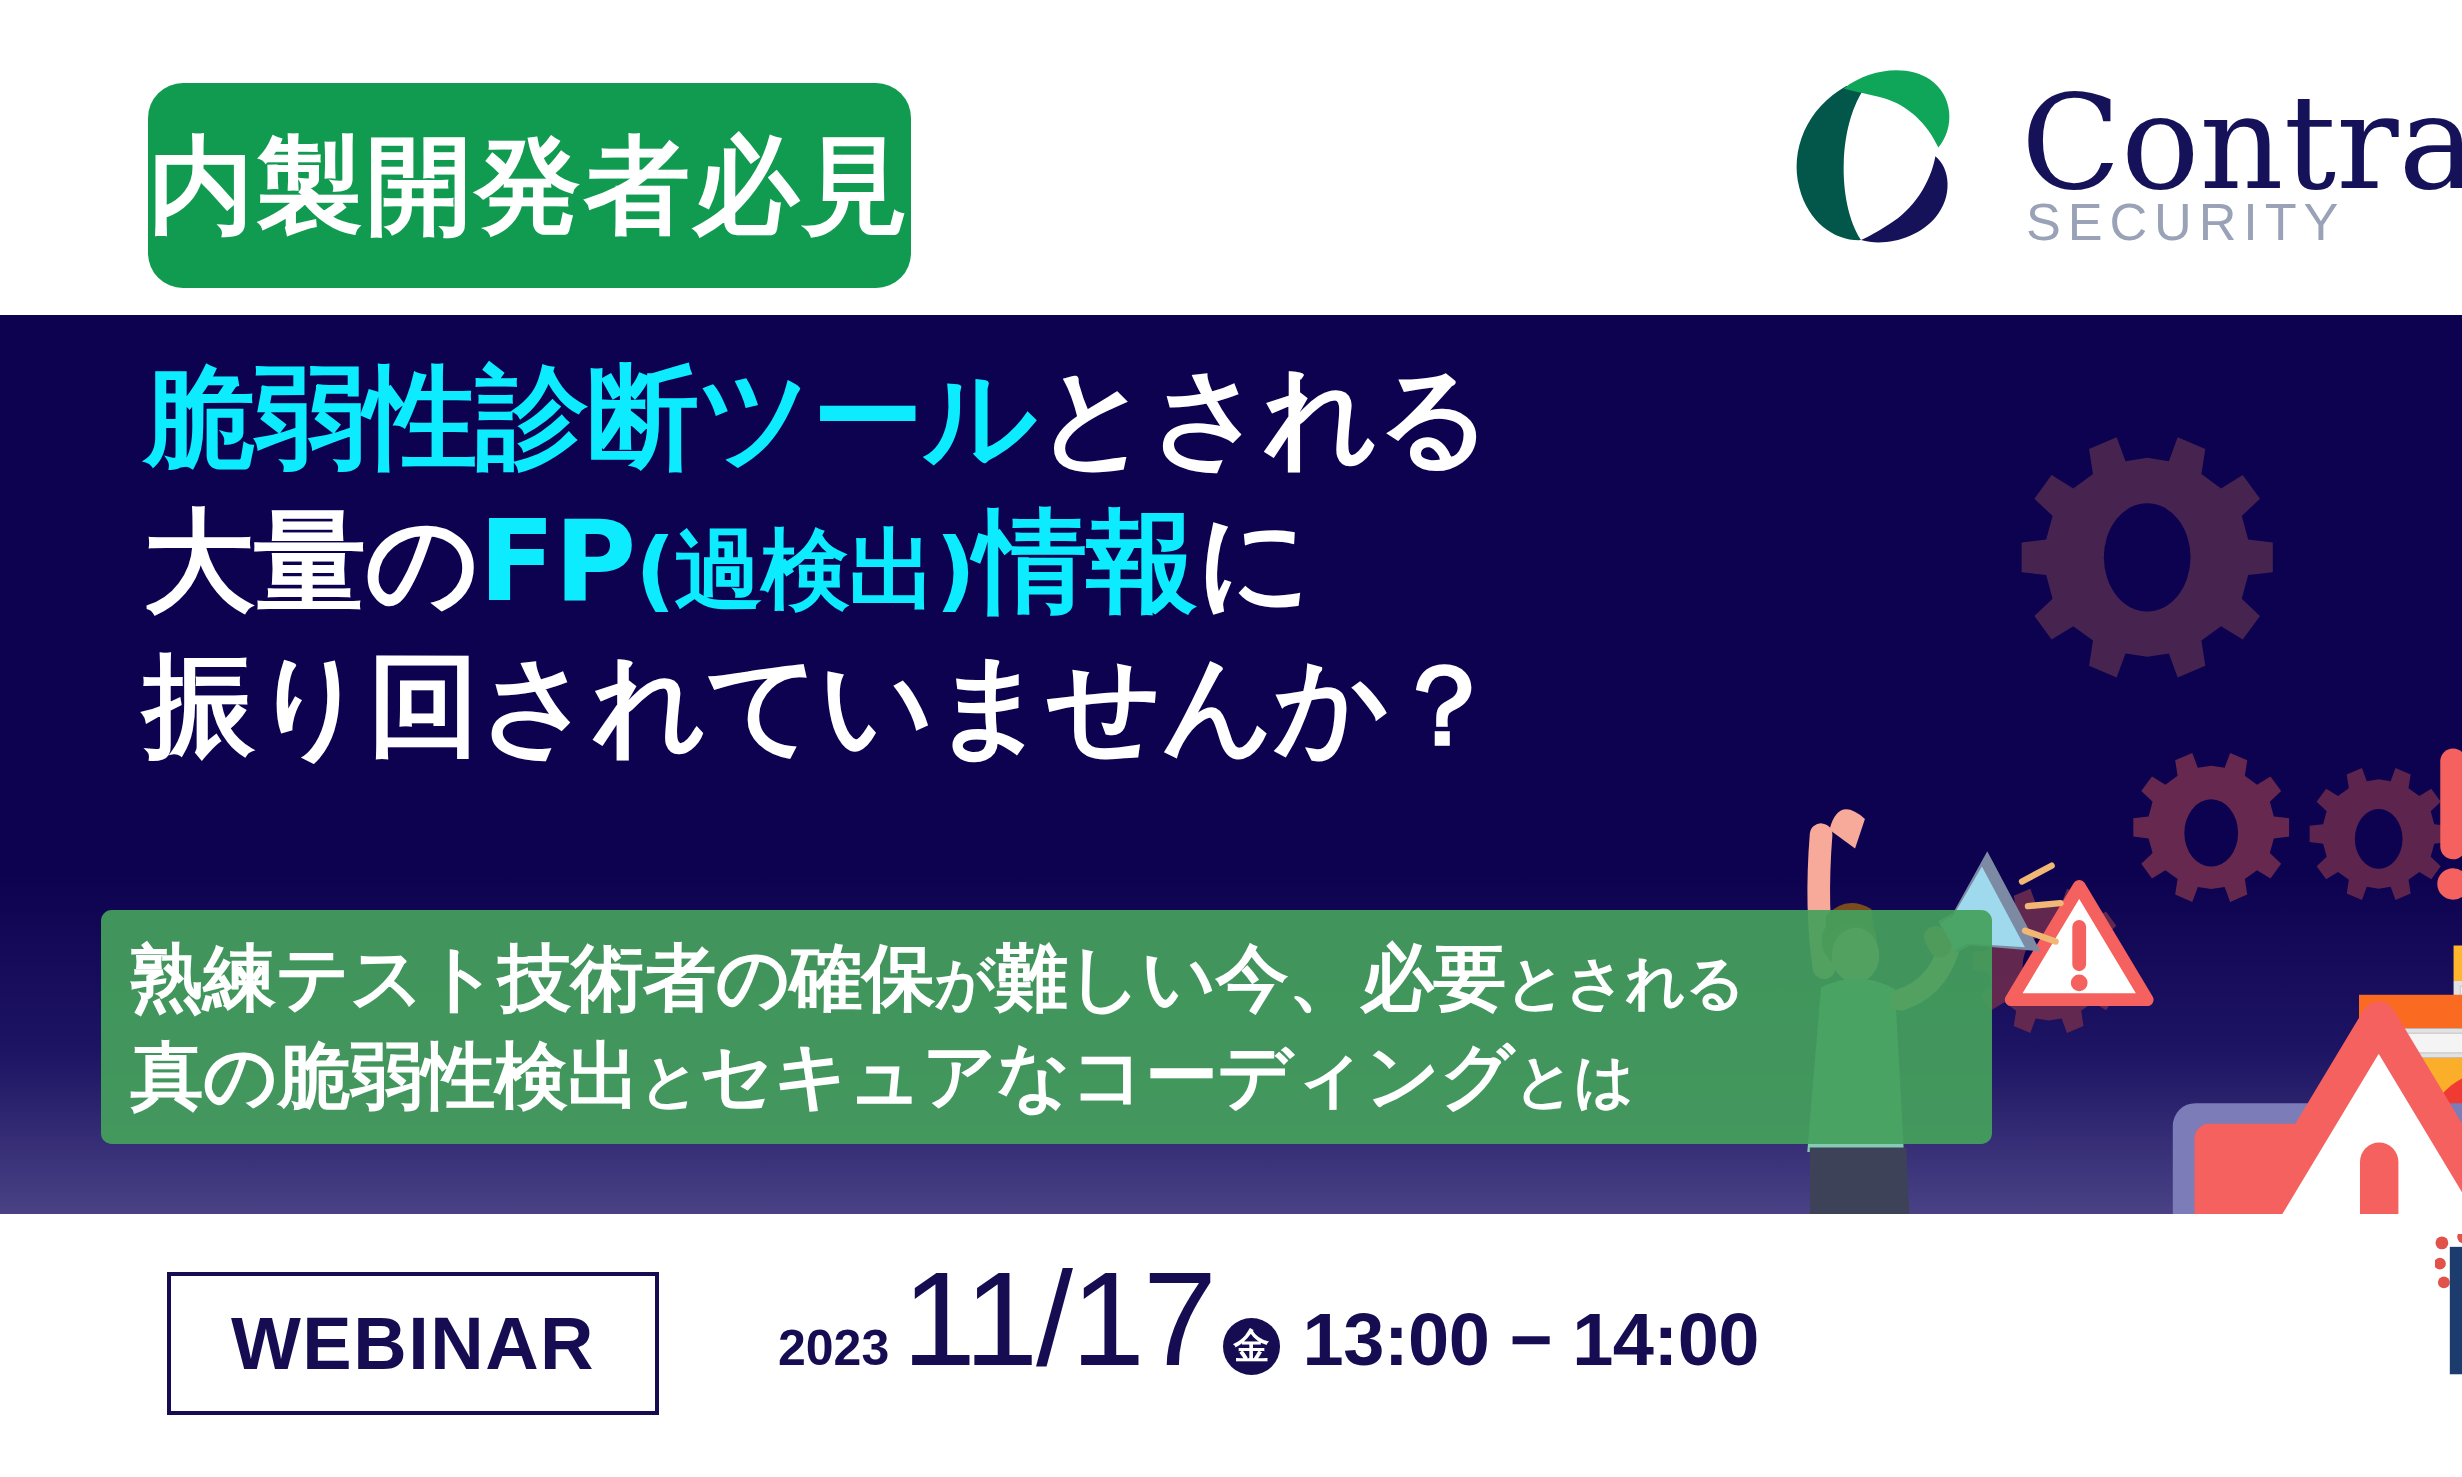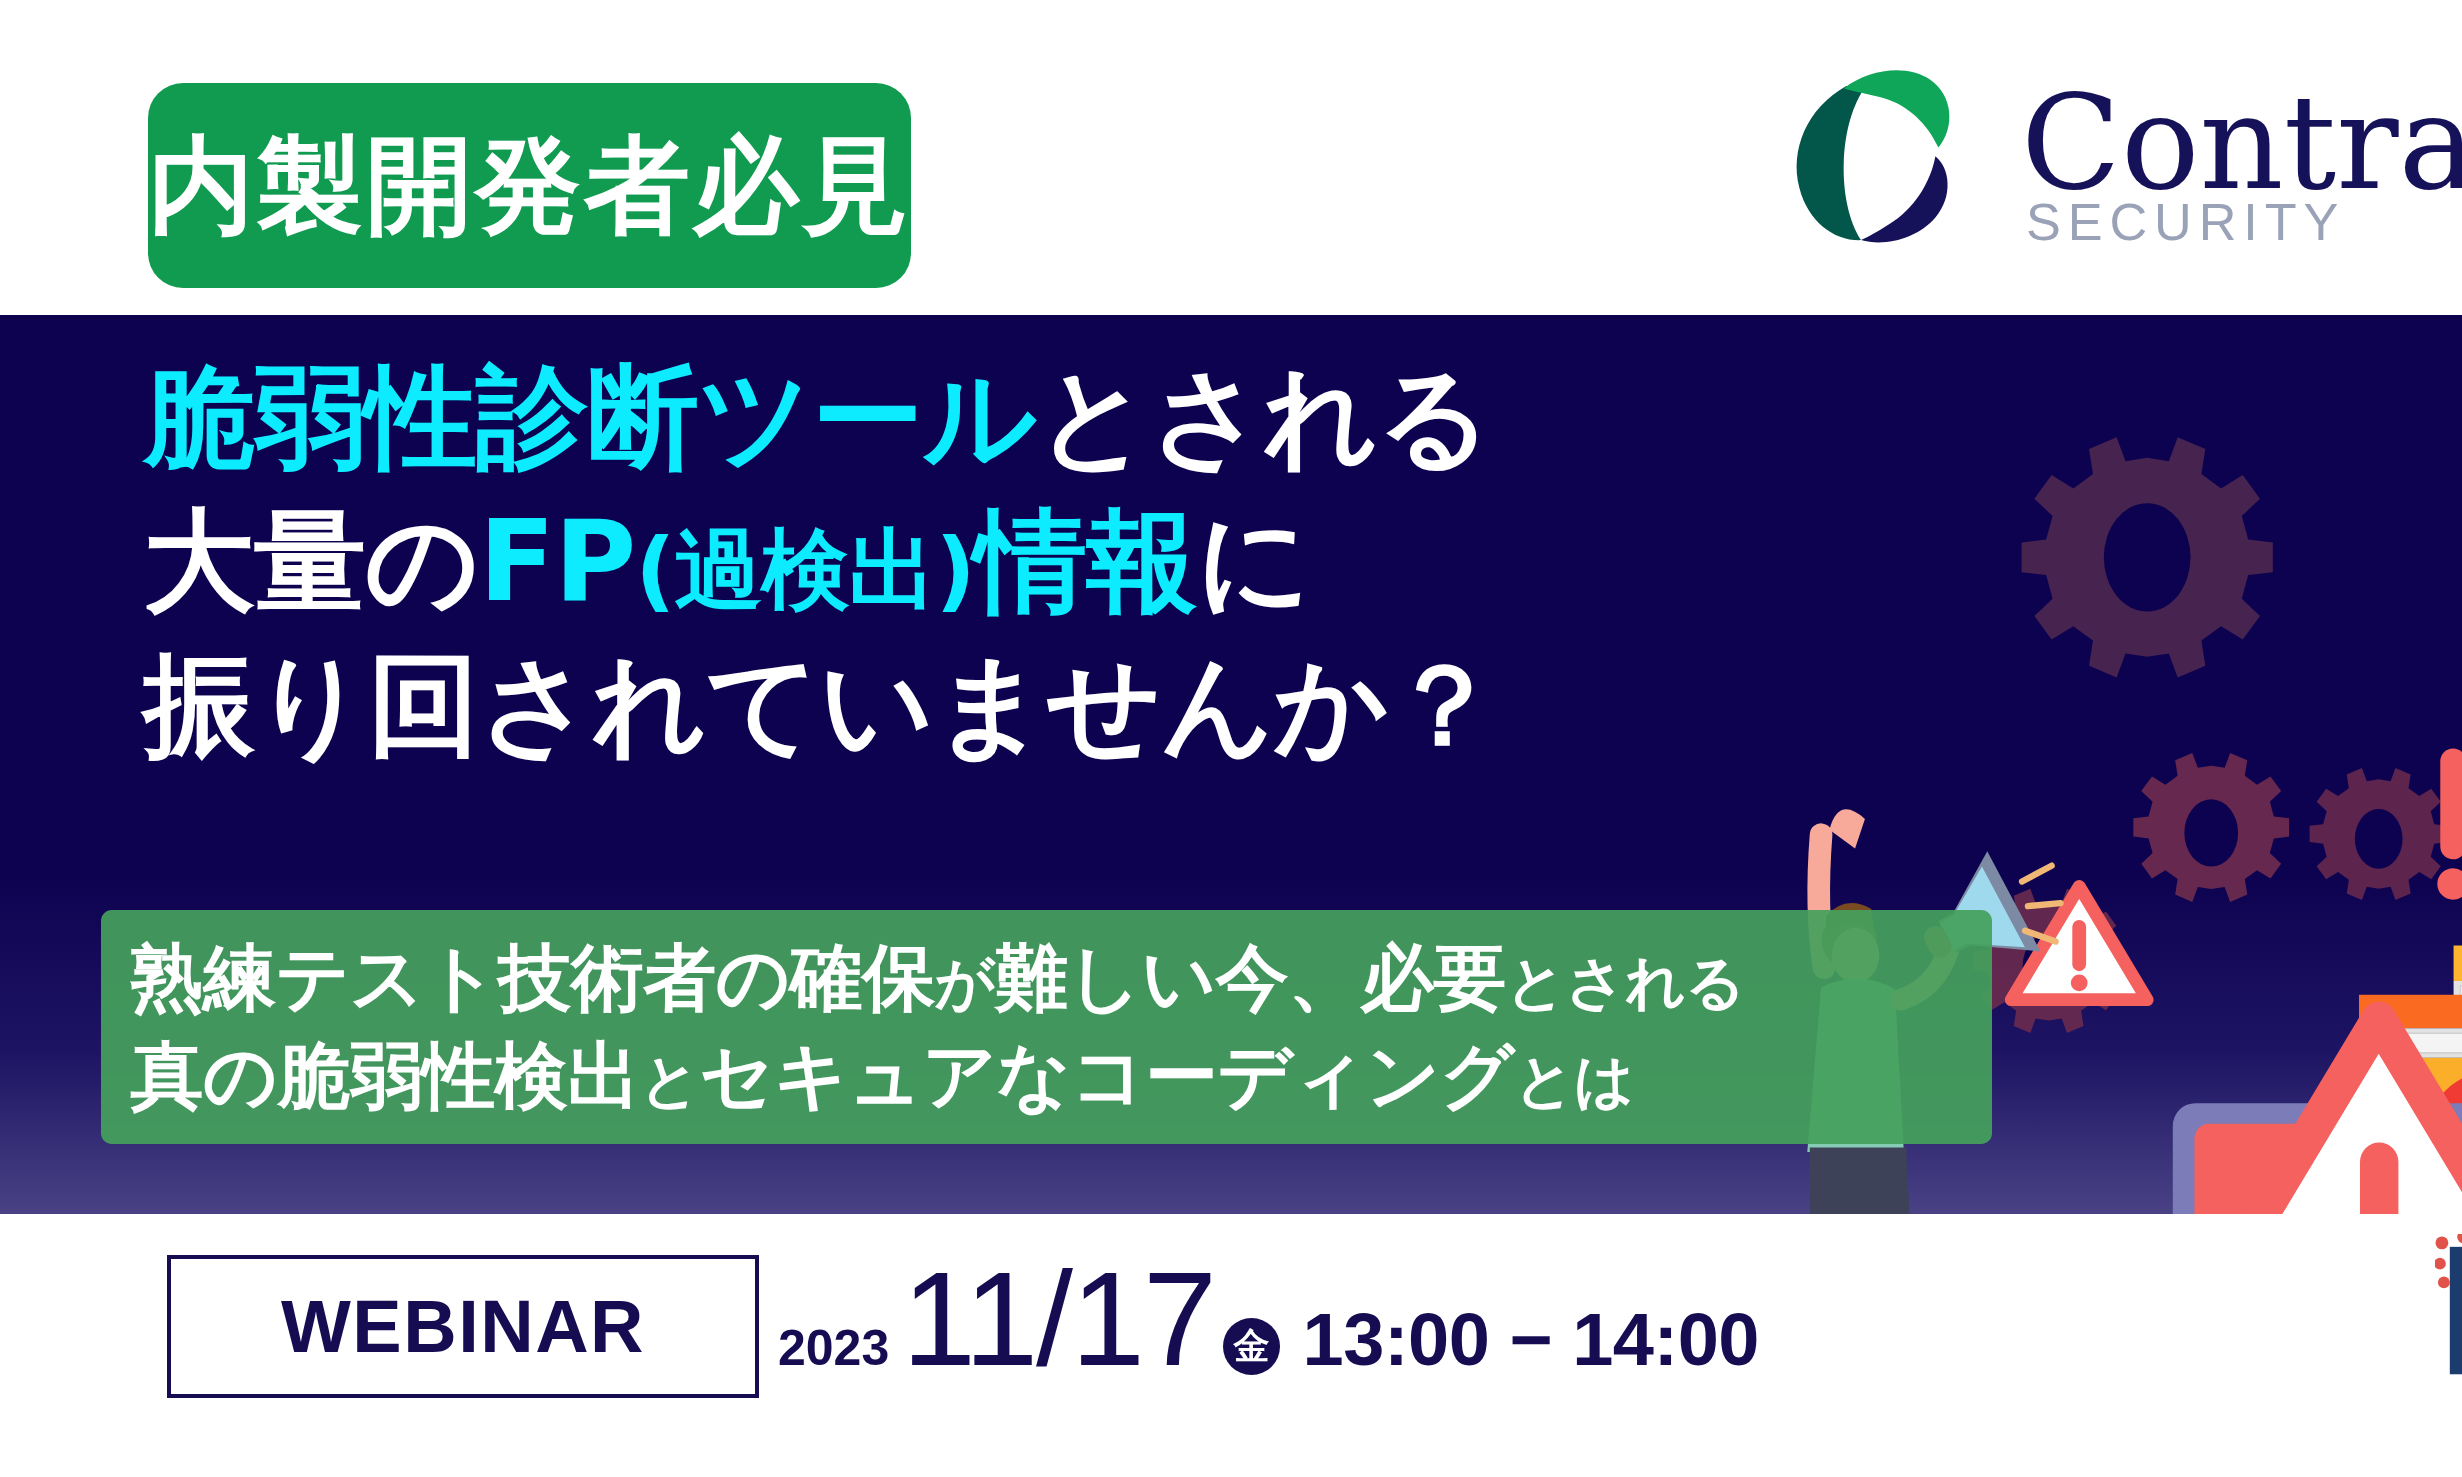--- a/index.html
+++ b/index.html
@@ -95,22 +95,22 @@
     pointer-events:none;
   }
   .illus svg{width:100%;height:100%;display:block;}
 
   
   .bottombar{
     position:absolute;left:0;top:1214px;width:2627px;height:264px;
     background:#ffffff;
   }
   .webinar-box{
-    position:absolute;left:167px;top:41px;
-    width:592px;height:143px;
+    position:absolute;left:167px;top:58px;
+    width:492px;height:143px;
     border:4.4px solid #150C52;
     box-sizing:border-box;
     display:flex;align-items:center;justify-content:center;
   }
   .webinar-text{
     color:#150C52;font-weight:bold;font-size:74px;letter-spacing:1.5px;
     font-family:"Liberation Sans",sans-serif;
   }
   .dateline{
     position:absolute;left:778px;top:39px;

